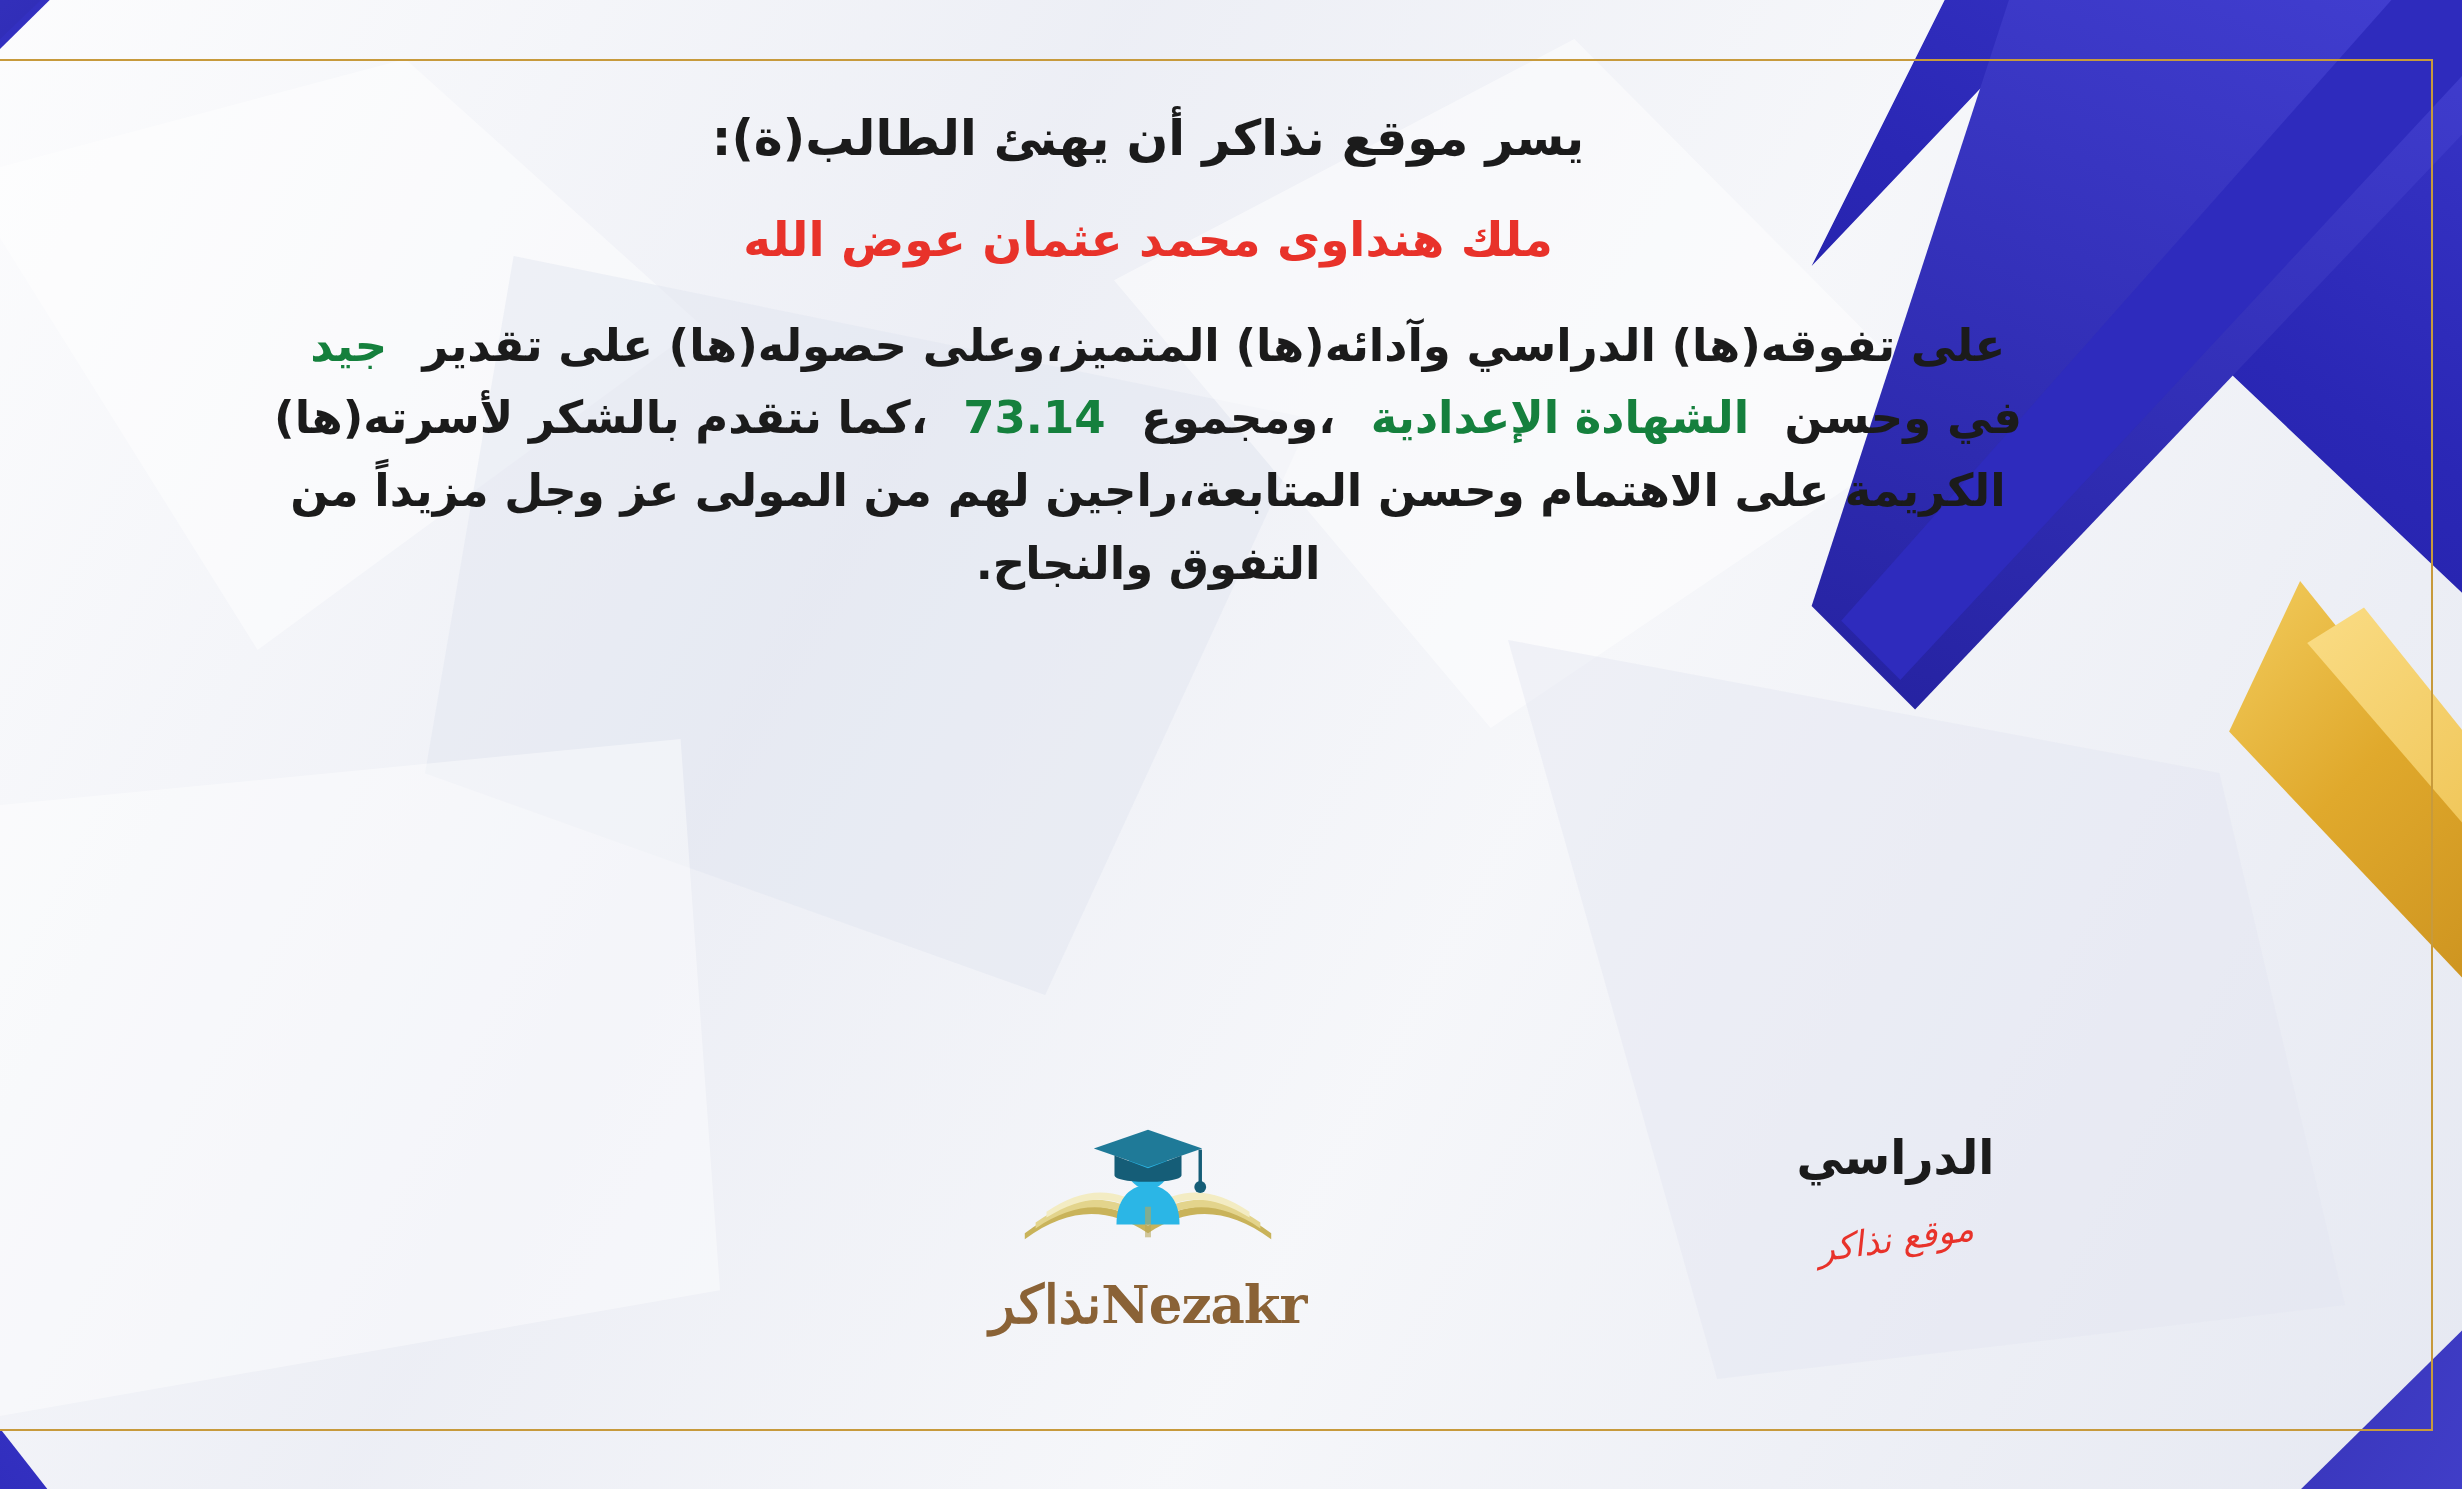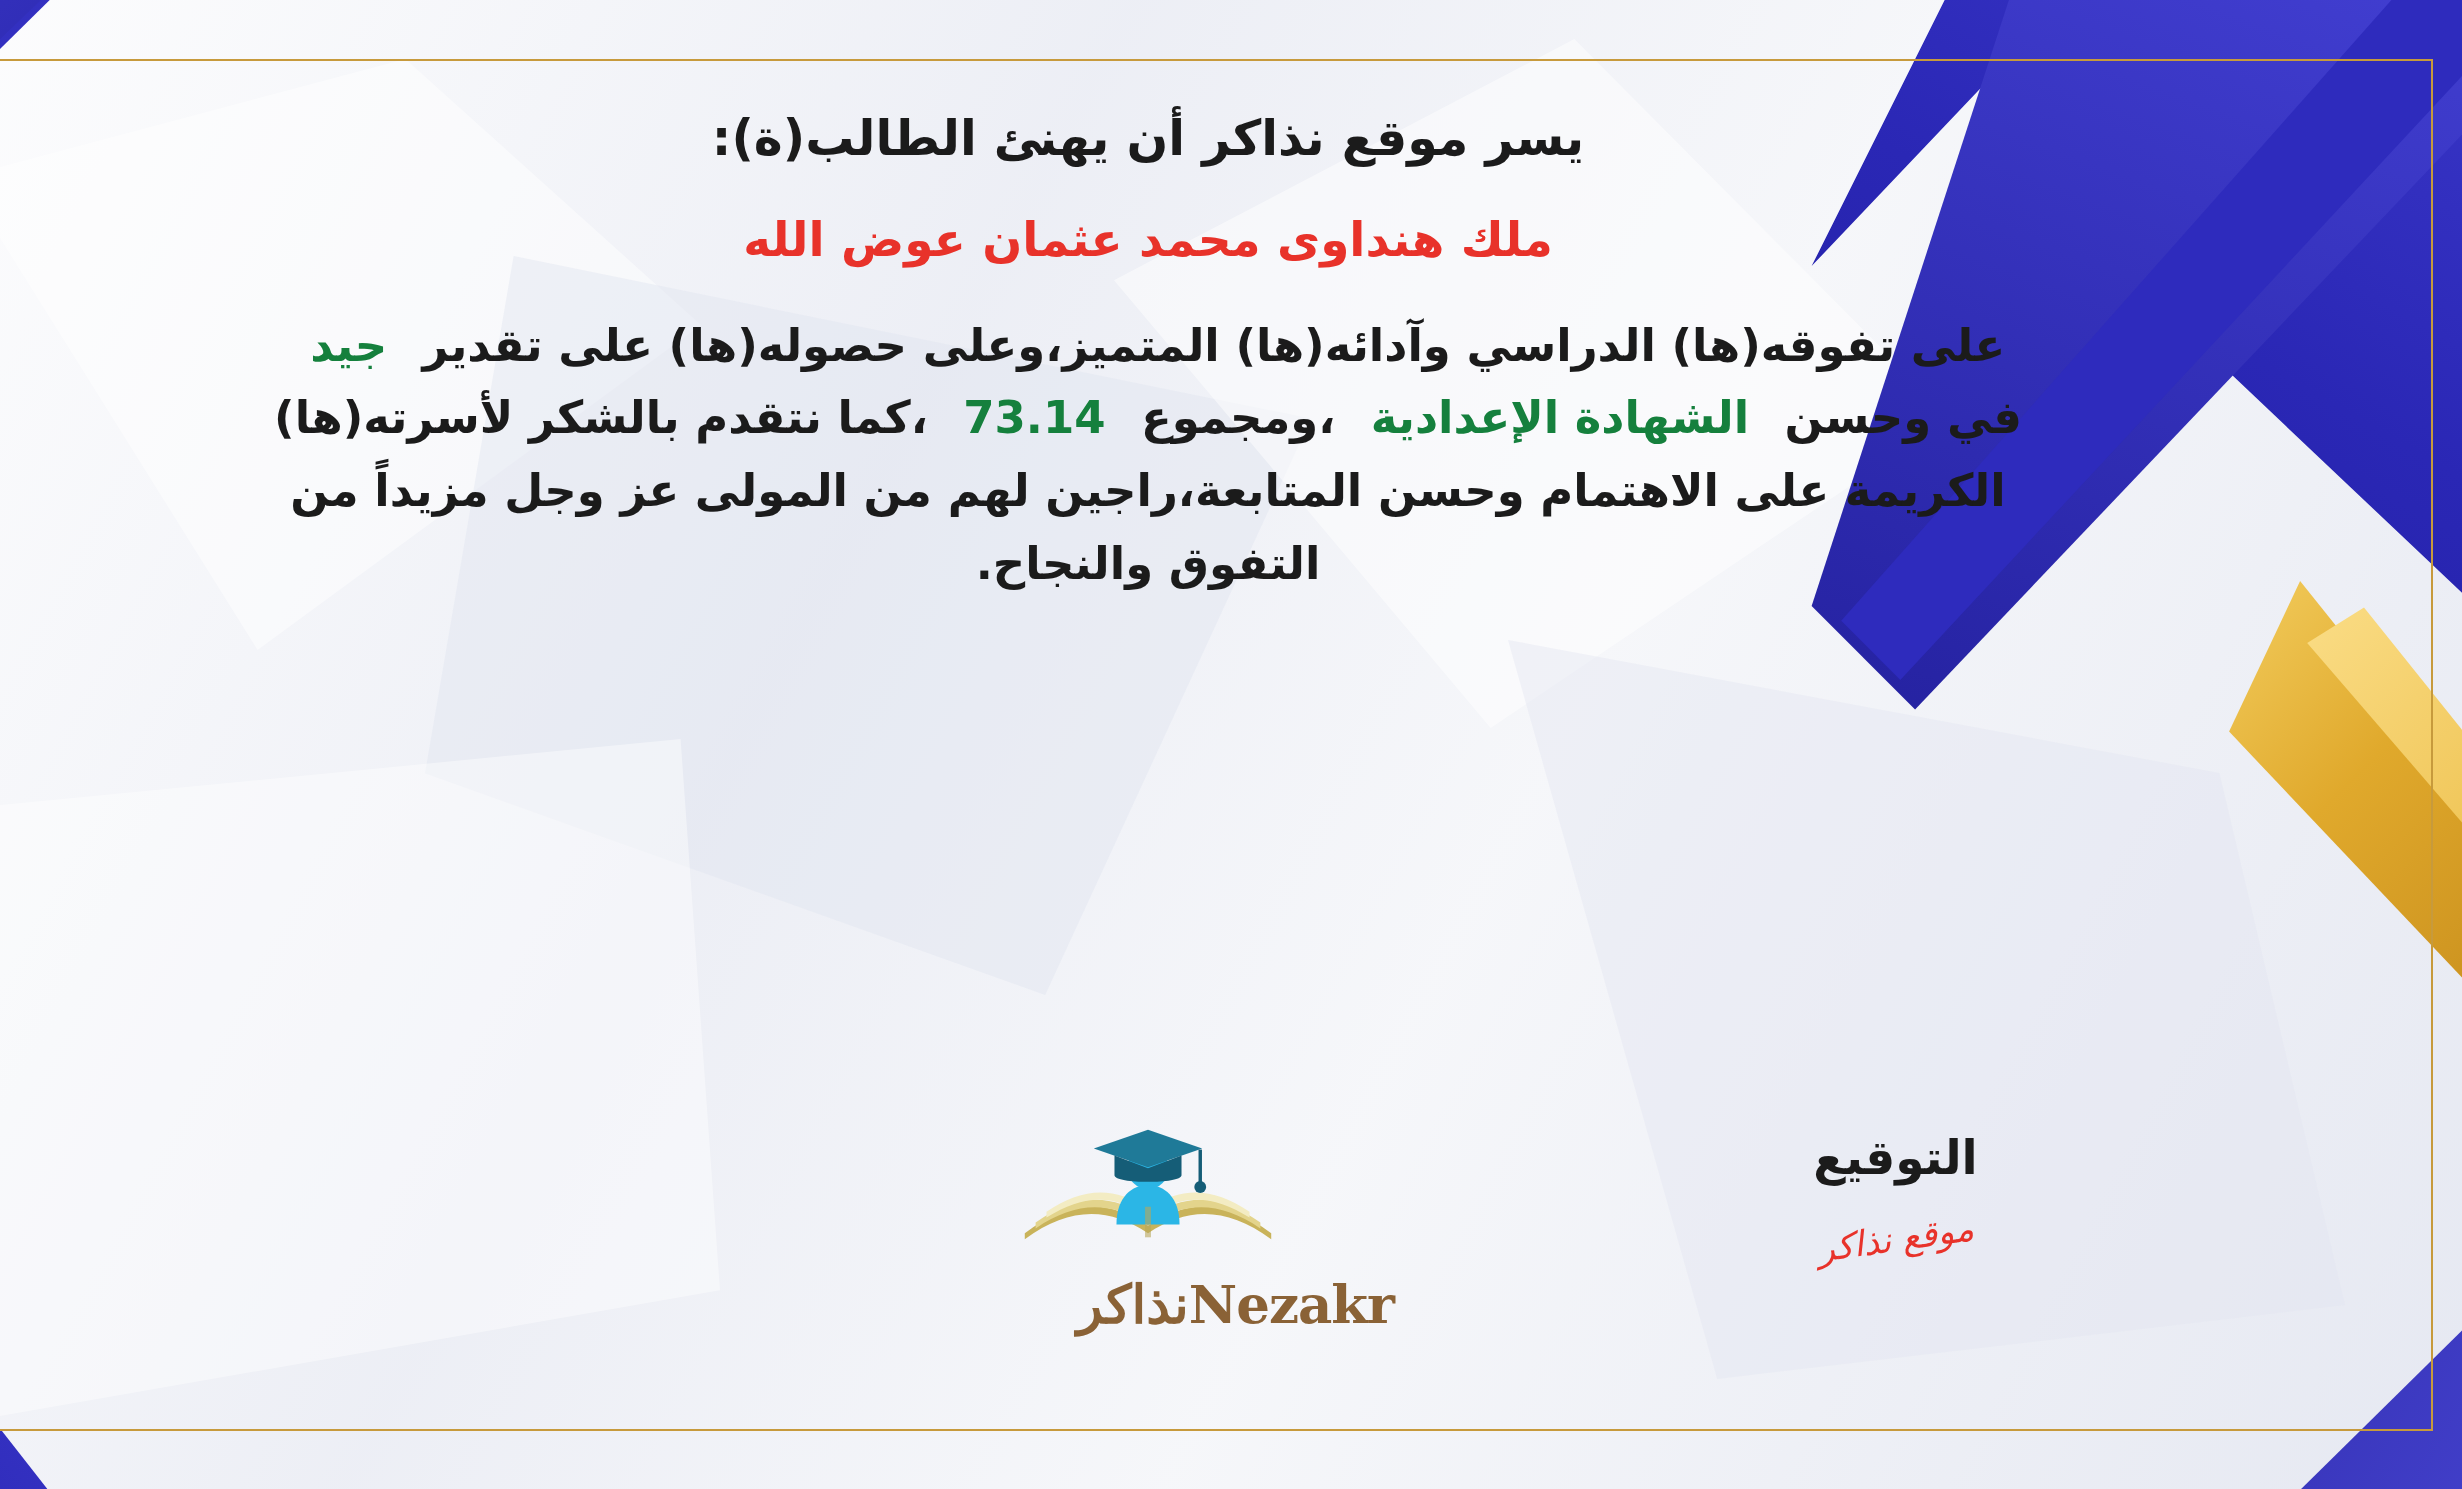--- a/index.html
+++ b/index.html
@@ -252,20 +252,21 @@
     color: #e8322a;
     transform: rotate(-8deg);
   }
 
   .logo-block {
     position: absolute;
     left: 50%;
     transform: translateX(-50%);
     top: -19.7px;
     width: 492px;
+    text-align: center;
   }
   .logo-mark {
     width: 276px;
     height: 158px;
     margin: 0 auto;
     position: relative;
   }
   .logo-wordmark {
     margin-top: 4.9px;
     font-family: "DejaVu Serif", "Liberation Serif", serif;
@@ -336,21 +337,21 @@
         <span class="hl gap-l">73.14</span>
         <span>،كما نتقدم بالشكر لأسرته(ها) الكريمة على الاهتمام وحسن المتابعة،راجين لهم من المولى عز وجل مزيداً من التفوق والنجاح.</span>
       </div>
 
     </div>
   </div>
 
   <div class="footer">
 
     <div class="signature-block">
-      <div class="signature-label">التوقيع</div>
+      <div class="signature-label">الدراسي</div>
       <div class="signature-script">موقع نذاكر</div>
     </div>
 
     <div class="logo-block">
       <div class="logo-mark">
         <svg viewBox="0 0 560 320" width="276" height="158" aria-hidden="true">
 
           <path d="M30 250 C 120 180, 200 180, 280 235 C 360 180, 440 180, 530 250 L 530 262 C 440 196, 360 196, 280 250 C 200 196, 120 196, 30 262 Z" fill="#c9b35a"></path>
           <path d="M52 228 C 135 168, 205 168, 280 218 C 355 168, 425 168, 508 228 L 508 240 C 425 184, 355 184, 280 234 C 205 184, 135 184, 52 240 Z" fill="#e3d48c"></path>
           <path d="M74 206 C 150 155, 212 155, 280 200 C 348 155, 410 155, 486 206 L 486 218 C 410 170, 348 170, 280 216 C 212 170, 150 170, 74 218 Z" fill="#f3ecc3"></path>

